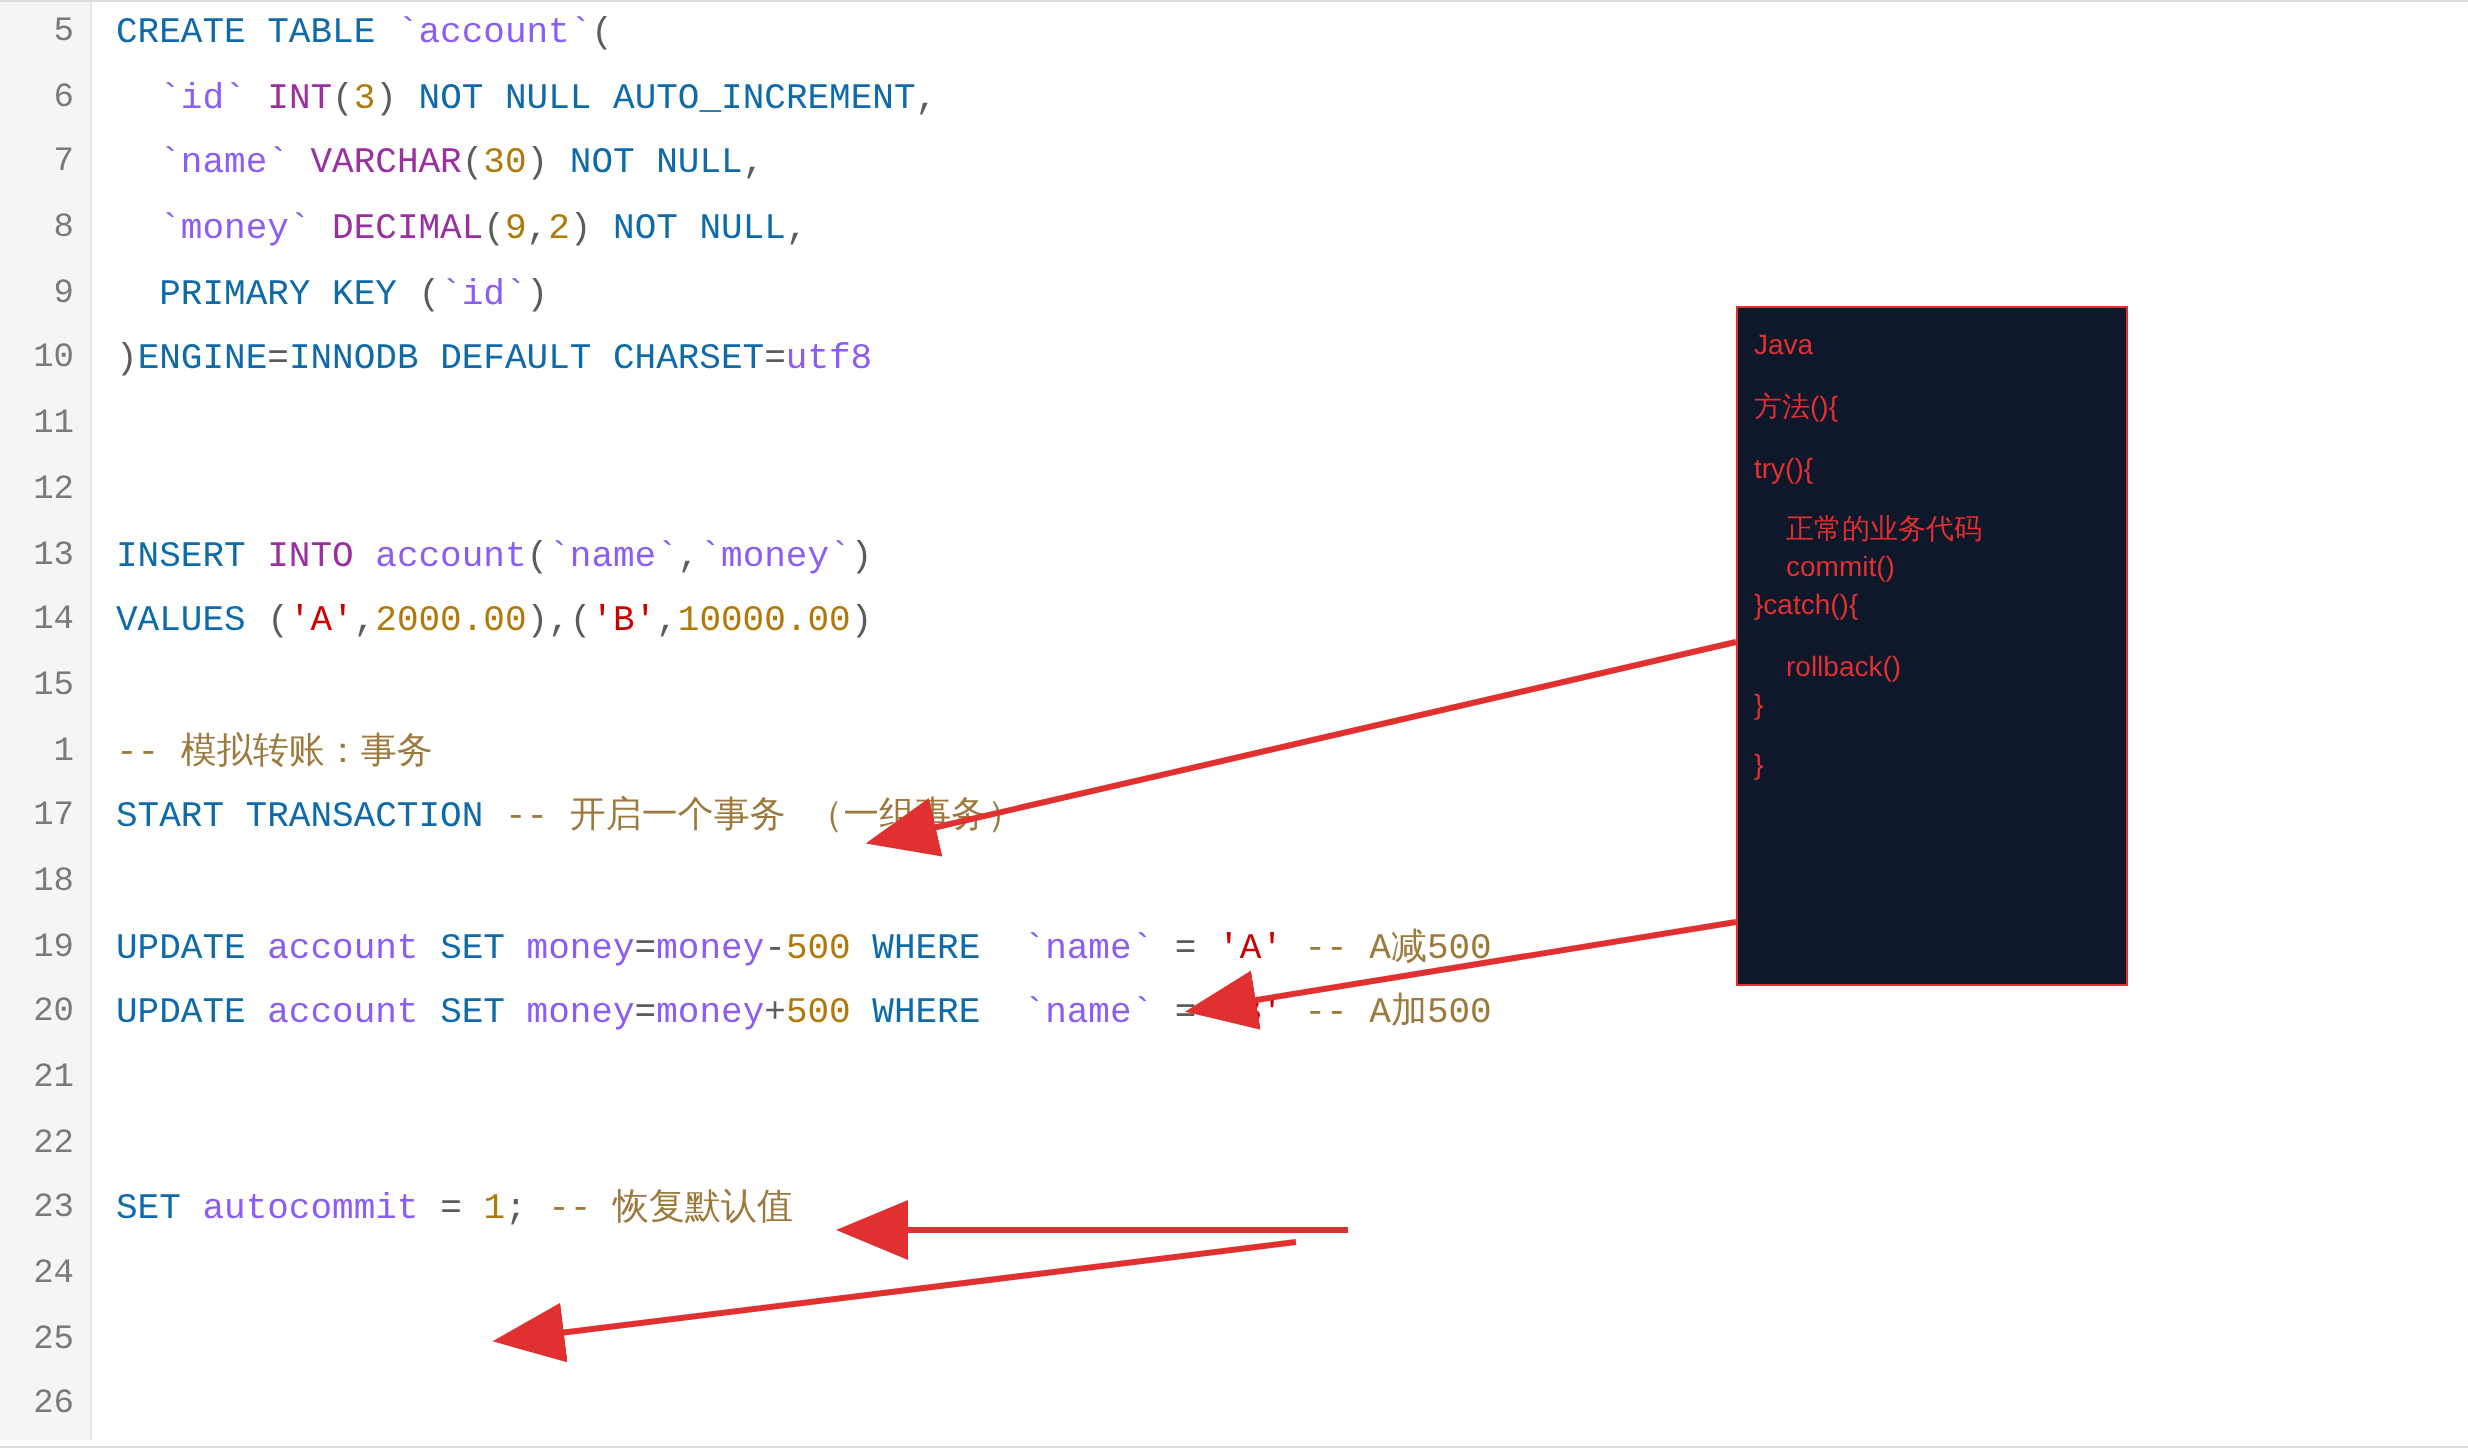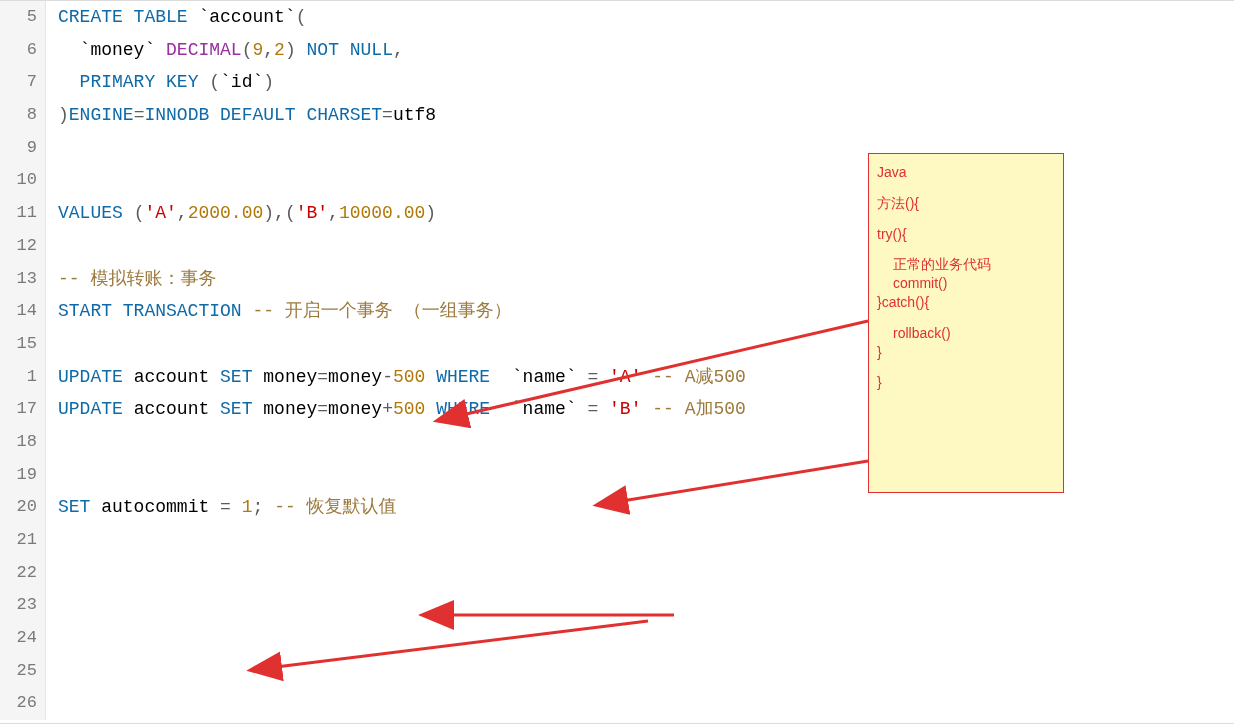--- a/index.html
+++ b/index.html
@@ -45,32 +45,32 @@
   }
   .code .row {
     height: 32.7px;
     line-height: 32.7px;
     white-space: pre;
   }
   .kw      { color: #0f6aa9; }   
   .type    { color: #9a30a0; }   
   .num     { color: #b0790a; }   
   .str     { color: #cc0000; }   
-  .ident   { color: #000000; }   
+  .ident   { color: #8b5cf6; }   
   .comment { color: #9c7a3d; text-align: center; }   
   .op      { color: #5c5c5c; }   
 
   .annotation-box {
     position: absolute;
     left: 868px;
     top: 152px;
     width: 196px;
     height: 340px;
     border: 1.5px solid #e03030;
-    background: #fef9c3;
+    background: #0f172a;
     box-sizing: border-box;
     padding: 10px 8px;
     font-family: Arial, "Microsoft YaHei", sans-serif;
     font-size: 14px;
     color: #e03030;
     line-height: 1.2;
   }
   .annotation-box div {
     margin-bottom: 14px;
   }
@@ -108,25 +108,28 @@
       <div class="ln">20</div>
       <div class="ln">21</div>
       <div class="ln">22</div>
       <div class="ln">23</div>
       <div class="ln">24</div>
       <div class="ln">25</div>
       <div class="ln">26</div>
     </div>
   <div class="code">
       <div class="row"><span class="kw">CREATE TABLE</span> <span class="ident">`account`</span><span class="op">(</span></div>
+      <div class="row">  <span class="ident">`id`</span> <span class="type">INT</span><span class="op">(</span><span class="num">3</span><span class="op">)</span> <span class="kw">NOT NULL</span> <span class="kw">AUTO_INCREMENT</span><span class="op">,</span></div>
+      <div class="row">  <span class="ident">`name`</span> <span class="type">VARCHAR</span><span class="op">(</span><span class="num">30</span><span class="op">)</span> <span class="kw">NOT NULL</span><span class="op">,</span></div>
       <div class="row">  <span class="ident">`money`</span> <span class="type">DECIMAL</span><span class="op">(</span><span class="num">9</span><span class="op">,</span><span class="num">2</span><span class="op">)</span> <span class="kw">NOT NULL</span><span class="op">,</span></div>
       <div class="row">  <span class="kw">PRIMARY KEY</span> <span class="op">(</span><span class="ident">`id`</span><span class="op">)</span></div>
       <div class="row"><span class="op">)</span><span class="kw">ENGINE</span><span class="op">=</span><span class="kw">INNODB</span> <span class="kw">DEFAULT CHARSET</span><span class="op">=</span><span class="ident">utf8</span></div>
       <div class="row"></div>
       <div class="row"></div>
+      <div class="row"><span class="kw">INSERT</span> <span class="type">INTO</span> <span class="ident">account</span><span class="op">(</span><span class="ident">`name`</span><span class="op">,</span><span class="ident">`money`</span><span class="op">)</span></div>
       <div class="row"><span class="kw">VALUES</span> <span class="op">(</span><span class="str">'A'</span><span class="op">,</span><span class="num">2000.00</span><span class="op">),(</span><span class="str">'B'</span><span class="op">,</span><span class="num">10000.00</span><span class="op">)</span></div>
       <div class="row"></div>
       <div class="row"><span class="comment">-- 模拟转账：事务</span></div>
       <div class="row"><span class="kw">START TRANSACTION</span> <span class="comment">-- 开启一个事务 （一组事务）</span></div>
       <div class="row"></div>
       <div class="row"><span class="kw">UPDATE</span> <span class="ident">account</span> <span class="kw">SET</span> <span class="ident">money</span><span class="op">=</span><span class="ident">money</span><span class="op">-</span><span class="num">500</span> <span class="kw">WHERE</span>  <span class="ident">`name`</span> <span class="op">=</span> <span class="str">'A'</span> <span class="comment">-- A减500</span></div>
       <div class="row"><span class="kw">UPDATE</span> <span class="ident">account</span> <span class="kw">SET</span> <span class="ident">money</span><span class="op">=</span><span class="ident">money</span><span class="op">+</span><span class="num">500</span> <span class="kw">WHERE</span>  <span class="ident">`name`</span> <span class="op">=</span> <span class="str">'B'</span> <span class="comment">-- A加500</span></div>
       <div class="row"></div>
       <div class="row"></div>
       <div class="row"><span class="kw">SET</span> <span class="ident">autocommit</span> <span class="op">=</span> <span class="num">1</span><span class="op">;</span> <span class="comment">-- 恢复默认值</span></div>

